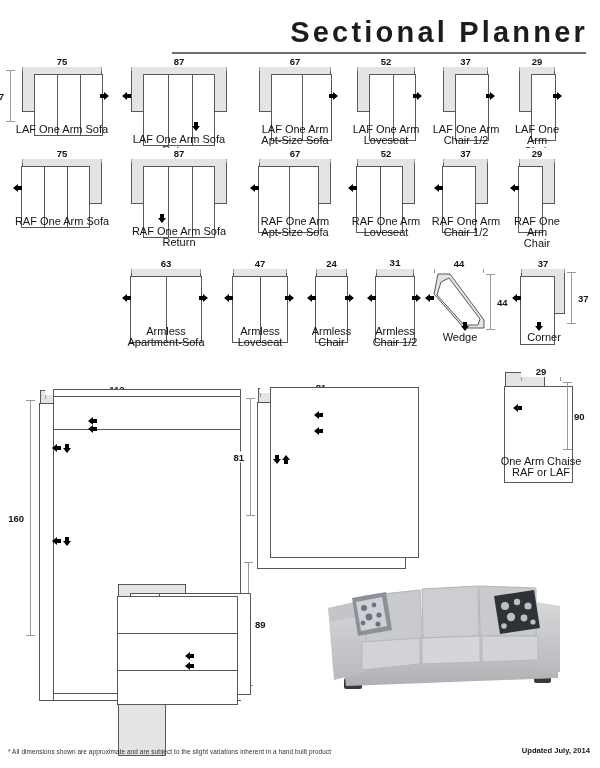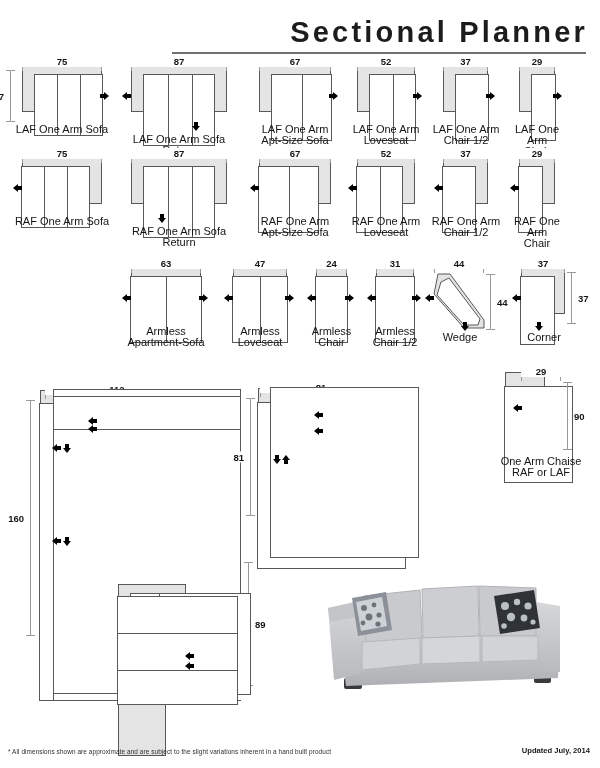--- a/index.html
+++ b/index.html
@@ -350,21 +350,21 @@
     <div class="frame" style="left:0;top:10px;width:31px;height:52px;">
       <div class="seat" style="left:-1px;top:14px;right:-1px;bottom:-1px;"></div>
     </div>
     <div class="arw lft" style="left:-9px;top:32px;"></div>
     <div class="arw" style="left:29px;top:32px;"></div>
     <div class="lbl" style="left:-16px;top:64px;width:63px;">Armless
 Chair</div>
   </div>
 
   <div class="plate" style="left:376px;top:262px;width:38px;height:80px;">
-    <div class="dim-h" style="left:0;top:2px;width:38px;">
+    <div class="dim-h" style="left:0;top:2px;width:38px;font-family:Liberation Mono, monospace;">
       <div class="ln"></div>
         <div class="tk l"></div>
         <div class="tk r"></div>
       <div class="val"><span>31</span></div>
     </div>
     <div class="frame" style="left:0;top:10px;width:38px;height:52px;">
       <div class="seat" style="left:-1px;top:14px;right:-1px;bottom:-1px;"></div>
     </div>
     <div class="arw lft" style="left:-9px;top:32px;"></div>
     <div class="arw" style="left:36px;top:32px;"></div>

